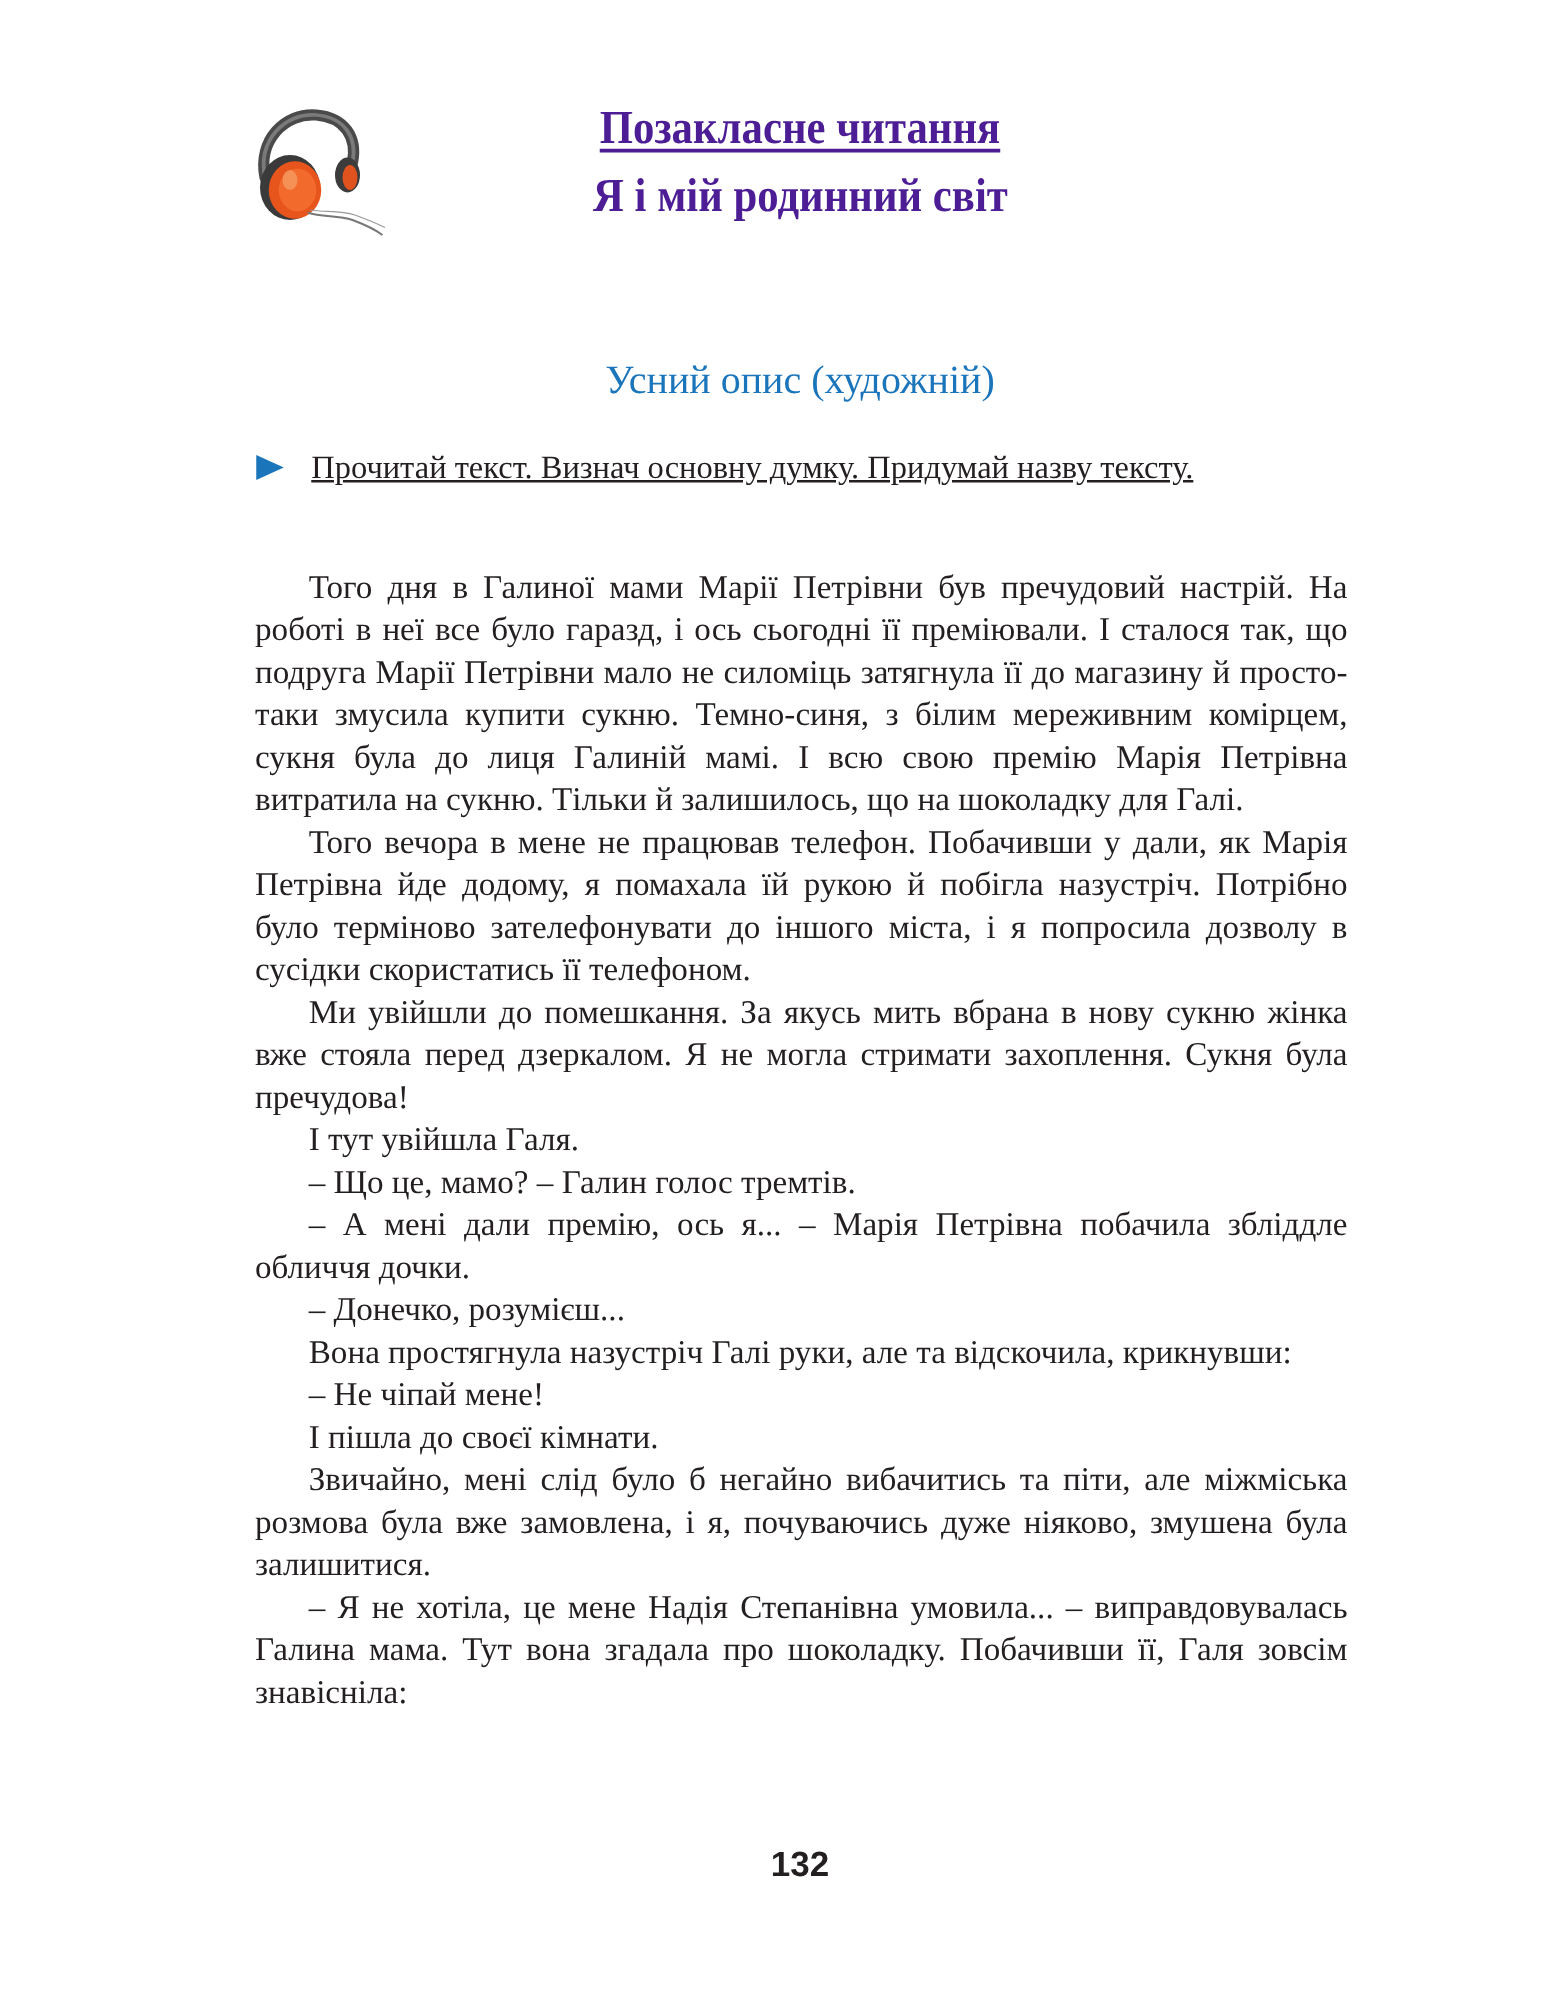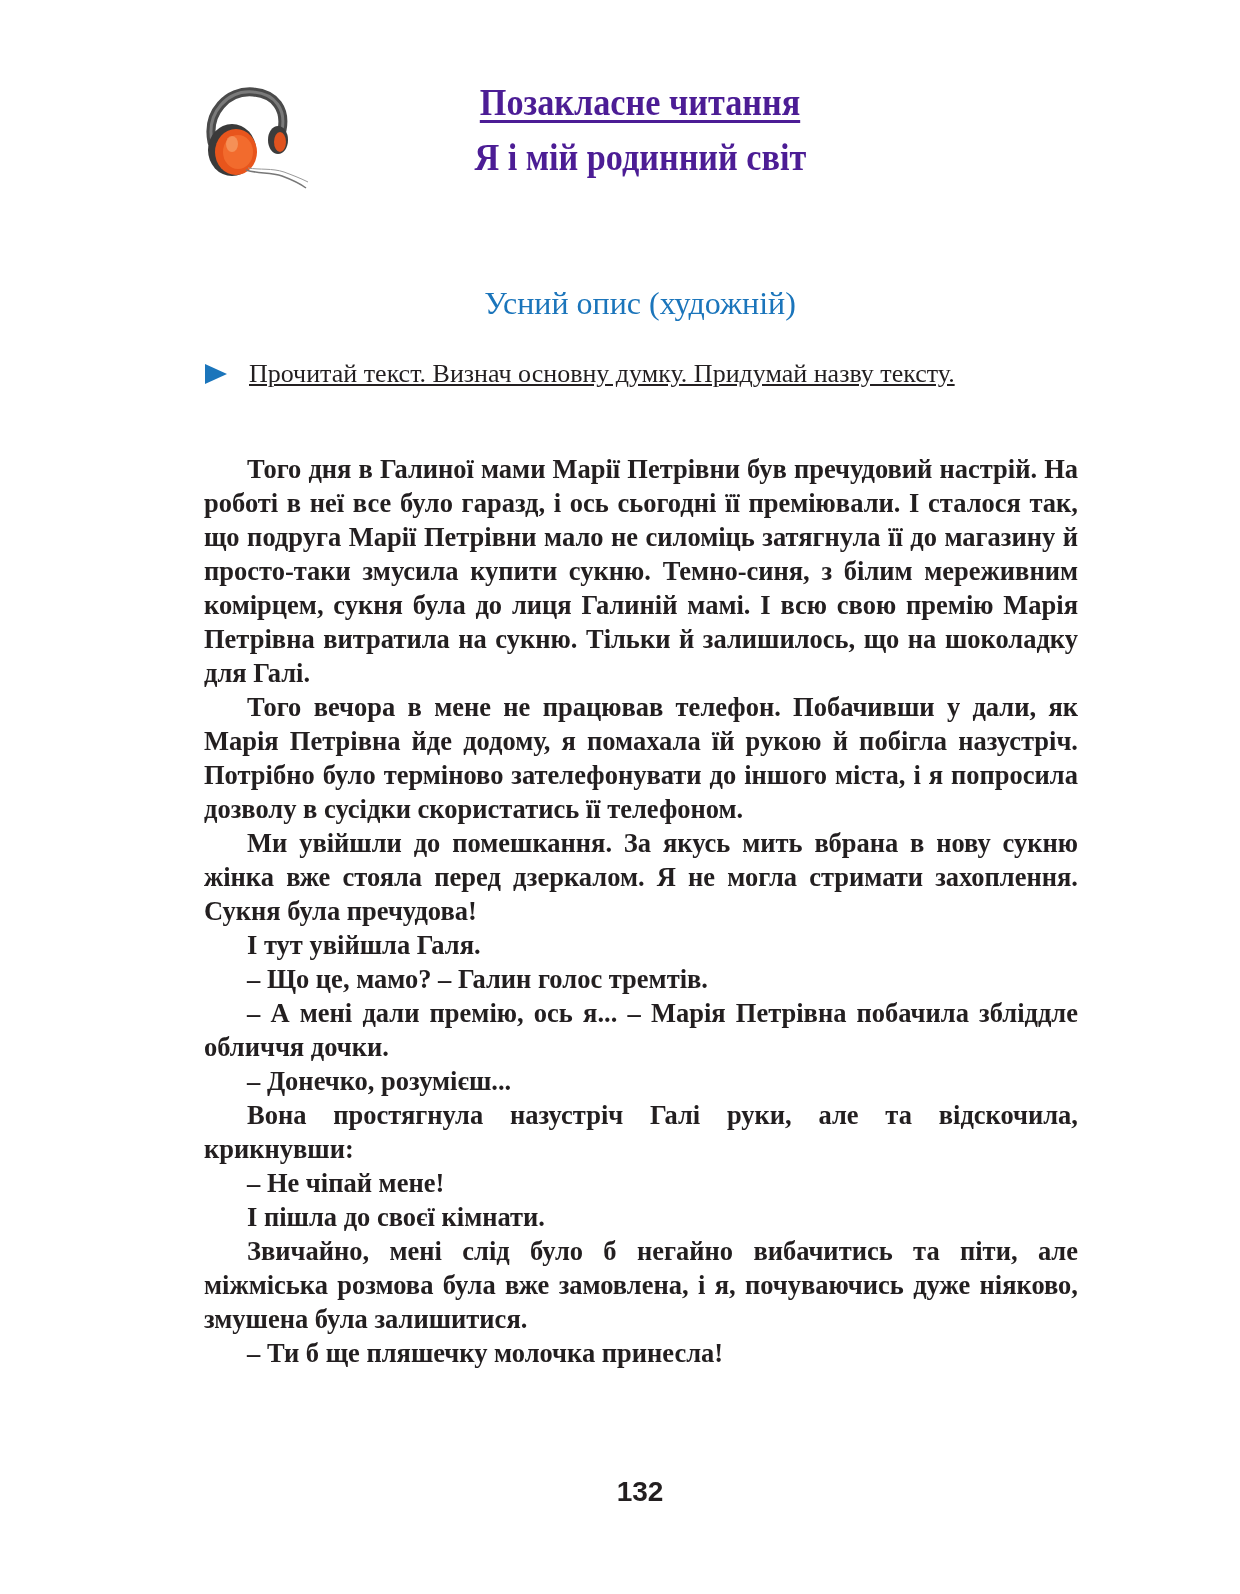--- a/index.html
+++ b/index.html
@@ -81,21 +81,20 @@
       top: 452px;
       width: 874px;
       font-size: 26.5px;
       line-height: 34px;
     }
     .story p {
       margin: 0;
       text-align: justify;
       text-indent: 43px;
       hyphens: manual;
-      font-weight: bold;
     }
     .page-number {
       position: absolute;
       left: 0;
       width: 1280px;
       top: 1476px;
       text-align: center;
       font-family: "Liberation Sans", "DejaVu Sans", sans-serif;
       font-weight: bold;
       font-size: 28px;
@@ -142,16 +141,16 @@
   <p>Того вечора в мене не працював телефон. Побачивши у дали, як Марія Петрівна йде додому, я помахала їй рукою й побігла назустріч. Потрібно було терміново зателефонувати до іншого міста, і я попросила дозволу в сусідки скористатись її телефоном.</p>
   <p>Ми увійшли до помешкання. За якусь мить вбрана в нову сукню жінка вже стояла перед дзеркалом. Я не могла стримати захоплення. Сукня була пречудова!</p>
   <p>І тут увійшла Галя.</p>
   <p>– Що це, мамо? – Галин голос тремтів.</p>
   <p>– А мені дали премію, ось я... – Марія Петрівна побачила збліддле обличчя дочки.</p>
   <p>– Донечко, розумієш...</p>
   <p>Вона простягнула назустріч Галі руки, але та відскочила, крикнувши:</p>
   <p>– Не чіпай мене!</p>
   <p>І пішла до своєї кімнати.</p>
   <p>Звичайно, мені слід було б негайно вибачитись та піти, але міжміська розмова була вже замовлена, і я, почуваючись дуже ніяково, змушена була залишитися.</p>
-  <p>– Ти б ще пляшечку молочка принесла!</p>
+  <p>– Я не хотіла, це мене Надія Степанівна умовила... – виправдовувалась Галина мама. Тут вона згадала про шоколадку. Побачивши її, Галя зовсім знавісніла:</p>
 </div>
 
 <div class="page-number">132</div>
 
 </body></html>

